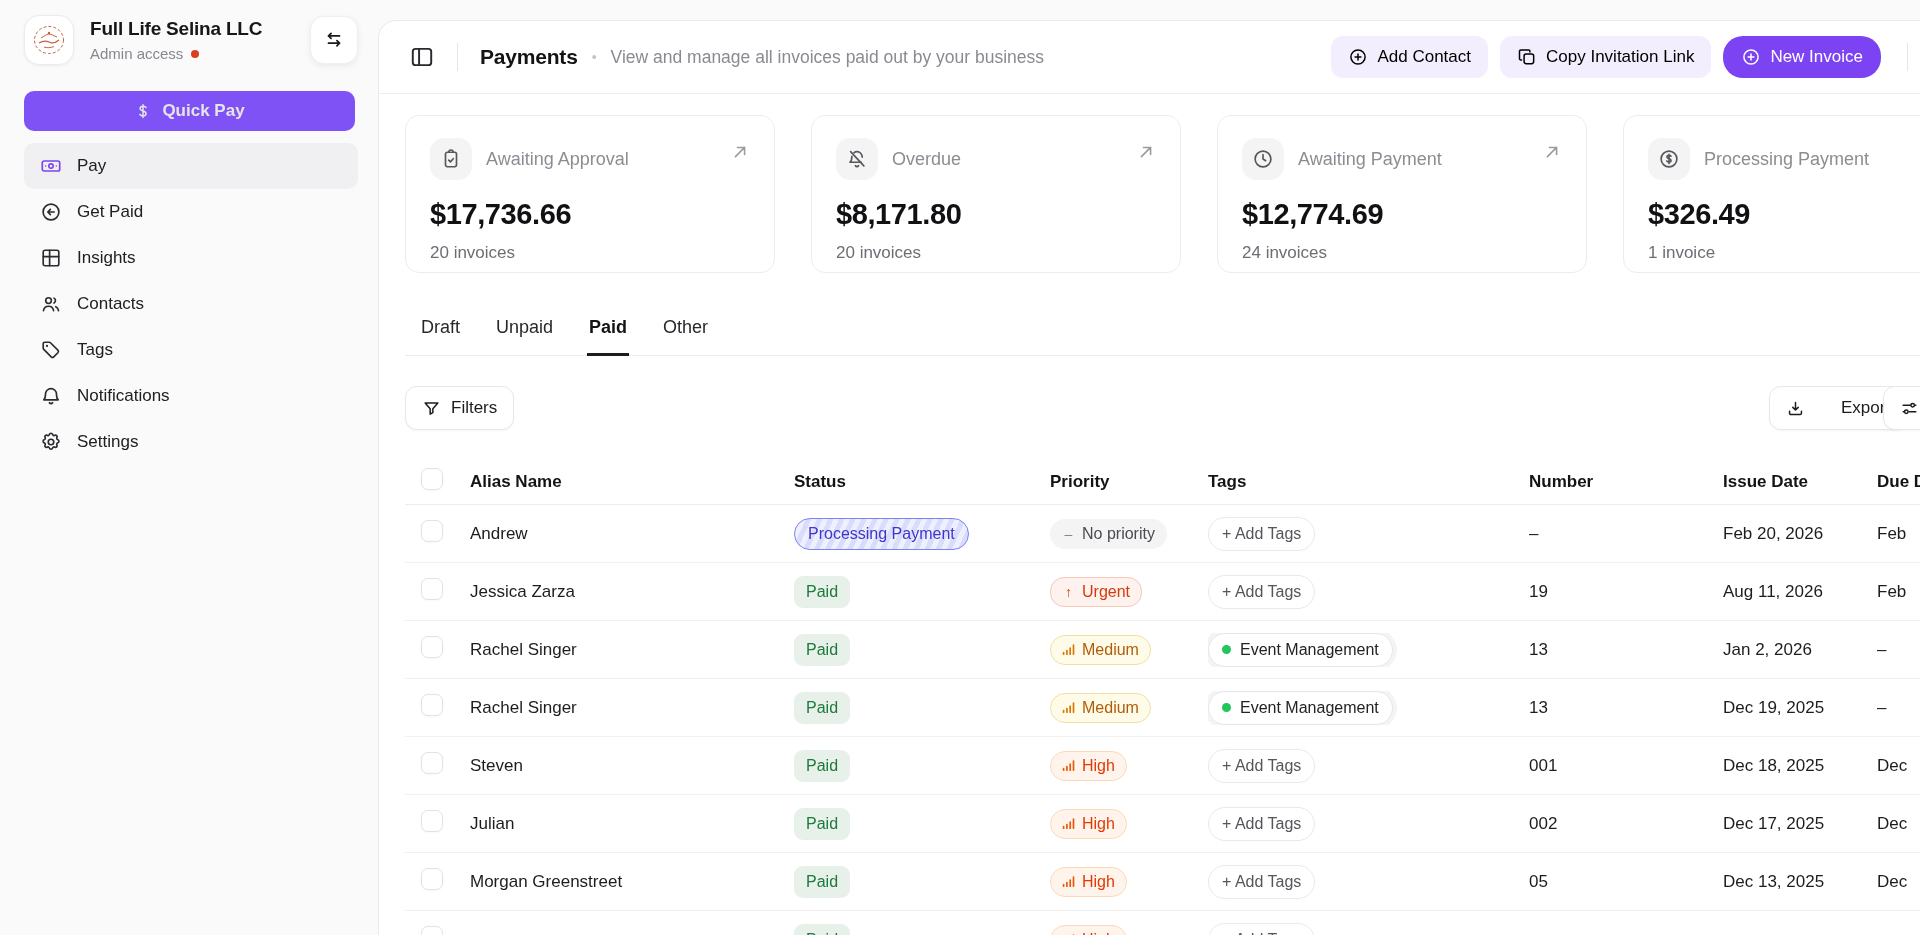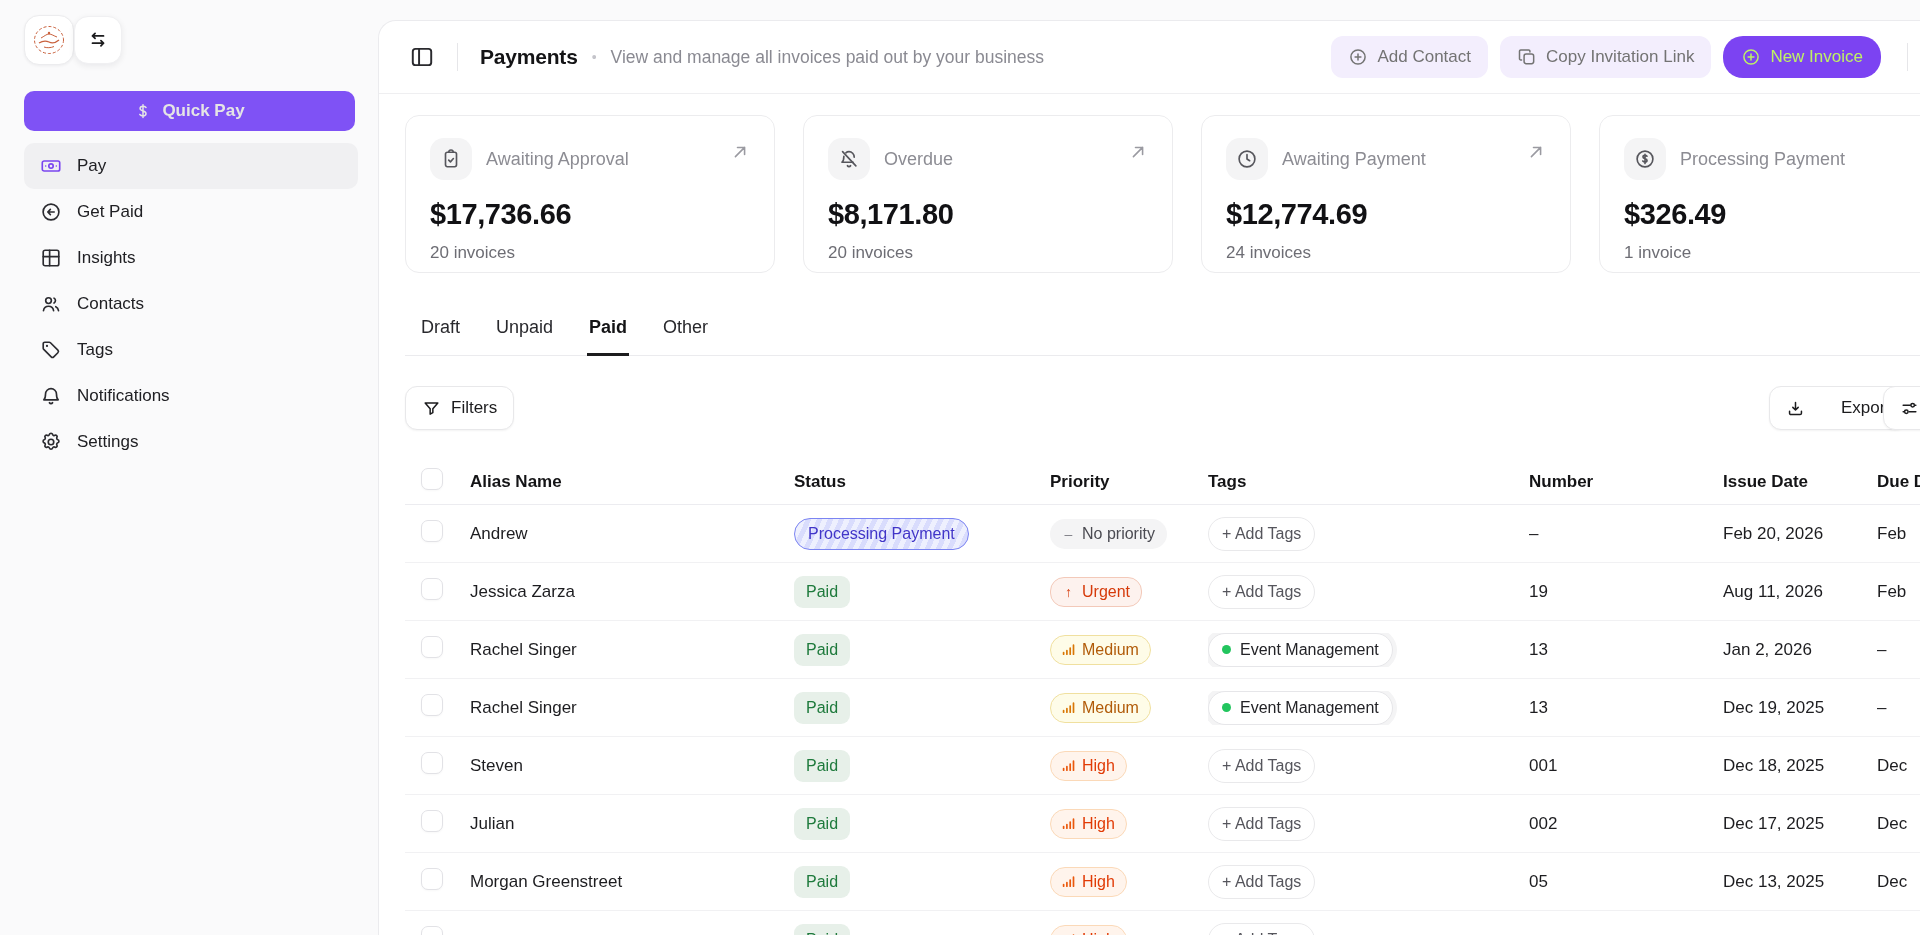--- a/index.html
+++ b/index.html
@@ -55,33 +55,33 @@
     border-bottom:1px solid #efeff1;
   }
   .panel-toggle { width:26px; height:26px; color:#2a2a2e; background:none; border:none; cursor:pointer; padding:0; }
   .hdr-divider { width:1px; height:28px; background:#e6e6e9; margin:0 22px; }
   .page-title { font-size:21px; font-weight:700; color:#141416; letter-spacing:-.2px; }
   .title-sep { margin:0 14px; color:#c4c4ca; font-size:14px; }
   .page-subtitle { font-size:17.5px; color:#8a8a92; }
   .header-actions { margin-left:auto; display:flex; align-items:center; gap:12px; }
   .btn { font-family:inherit; cursor:pointer; display:flex; align-items:center; gap:9px; border:none; }
   .btn-soft {
-    height:42px; padding:0 17px; border-radius:12px; background:#f3eefd; color:#737373;
+    height:42px; padding:0 17px; border-radius:12px; background:#f3eefd; color:#000000;
     font-size:17px; font-weight:500;
   }
   .btn-primary {
-    height:42px; padding:4px 18px; border-radius:20px; background:#7c43f2; color:#bef264;
+    height:42px; padding:4px 18px; border-radius:20px; background:#7c43f2; color:#ffffff;
     font-size:17px; font-weight:500;
   }
   .btn .icon { width:20px; height:20px; display:flex; }
   .header-end-divider { width:1px; height:28px; background:#e6e6e9; margin-left:14px; margin-right:12px; }
 
   
   .content { padding:21px 0 0 26px; }
-  .cards-row { display:flex; gap:28px; }
+  .cards-row { display:flex; gap:36px; }
   .card {
     width:370px; flex:0 0 370px; height:158px; border:1px solid #ececee; border-radius:14px;
     background:#fff; padding:22px 24px; position:relative;
   }
   .card-top { display:flex; align-items:center; gap:14px; }
   .card-icon-chip {
     width:42px; height:42px; border-radius:14px; background:#f4f4f5;
     display:flex; align-items:center; justify-content:center; color:#56565c;
   }
   .card-icon-chip .icon { width:22px; height:22px; }
@@ -162,20 +162,27 @@
     <div class="company-row">
       <div class="company-logo">
         <svg width="40" height="40" viewBox="0 0 40 40" fill="none">
           <ellipse cx="20" cy="20" rx="14.5" ry="13.5" stroke="#c9613d" stroke-width="1" stroke-dasharray="3 2"></ellipse>
           <path d="M10 23c4-2.5 7-2.5 10-1s7 .5 10-2" stroke="#c9613d" stroke-width="1.3" fill="none"></path>
           <path d="M12 18c3-1.5 5.5-4 8-4s5 2 8 3" stroke="#c9613d" stroke-width="1" fill="none"></path>
           <path d="M15 27c2.5 1 7 1 10-.5" stroke="#c9613d" stroke-width="1" fill="none"></path>
           <circle cx="20" cy="13" r="1.2" fill="#c9613d"></circle>
         </svg>
       </div>
+      <div class="company-meta">
+        <div class="company-name">Full Life Selina LLC</div>
+        <div class="company-role">
+          <span>Admin access</span>
+          <span class="role-dot"></span>
+        </div>
+      </div>
       <button class="swap-btn">
         <span class="icon" style="width:22px;height:22px">
           <svg viewBox="0 0 24 24" fill="none" stroke="currentColor" stroke-width="1.9" stroke-linecap="round" stroke-linejoin="round">
             <path d="M18 9H6m0 0 2.8-2.8M6 9l2.8 2.8" transform="translate(0,-1.5)"></path>
             <path d="M6 15.5h12m0 0-2.8-2.8M18 15.5l-2.8 2.8"></path>
           </svg>
         </span>
       </button>
     </div>
 

